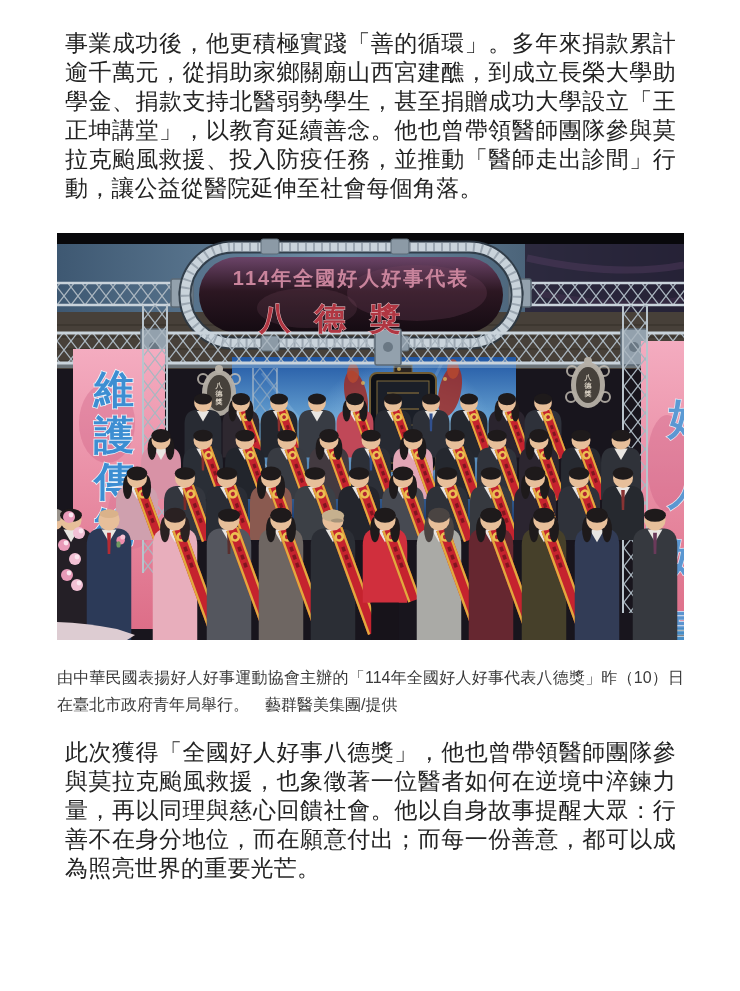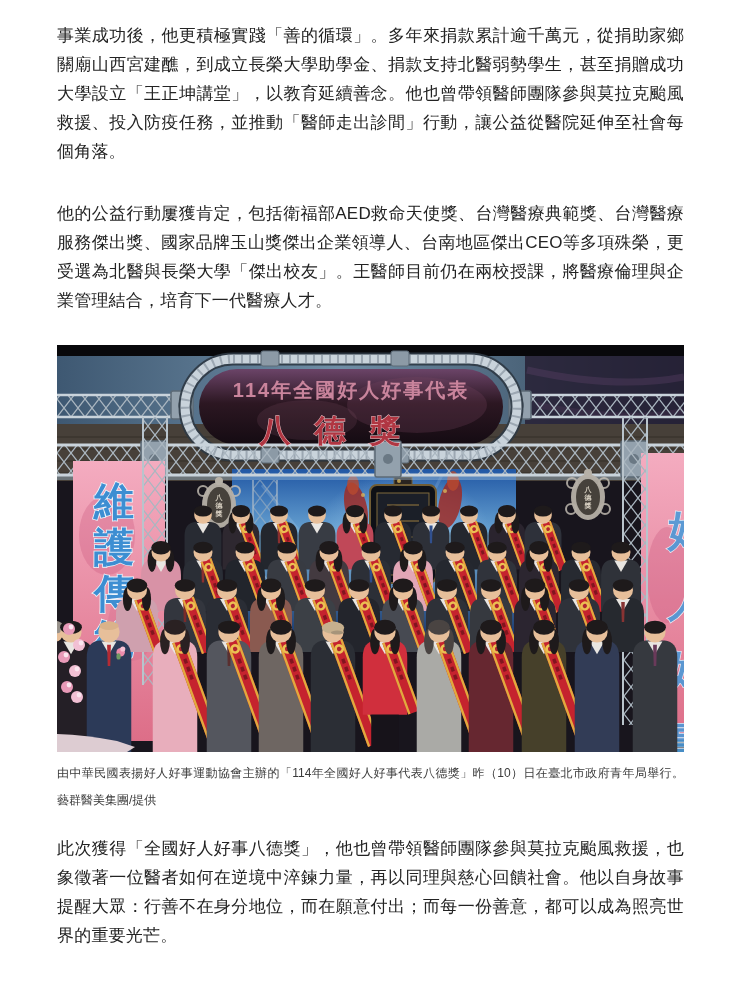--- a/index.html
+++ b/index.html
@@ -3,29 +3,29 @@
 <meta charset="utf-8">
 <style>
   html,body{margin:0;padding:0;background:#ffffff;}
   .page{
     width:740px; box-sizing:border-box;
     padding:21px 56px 39px 57px;
     font-family:"Liberation Sans","DejaVu Sans",sans-serif;
     color:#232323;
   }
   .para{
-    font-size:17px; line-height:29px; margin:0;
+    font-size:23px; line-height:29px; margin:8px;
     text-align:justify; letter-spacing:.2px;
   }
   .para.p2{margin-top:33px;}
   .para.p3{margin-top:20px;}
   figure.photo{margin:30px 0 0 0;}
   figure.photo svg{display:block;background:#14121a;}
   figcaption{
-    margin-top:8px; font-size:12px; line-height:27px;
+    margin-top:24px; font-size:16px; line-height:27px;
     color:#3a3a3a; text-align:justify;
   }
   
   .banner-l1{
     font-size:20px; font-weight:bold; fill:#c9849c;
     letter-spacing:2px; text-anchor:middle;
   }
   .banner-l2{
     font-size:31px; font-weight:bold; fill:#b03642;
     stroke:#edc9cd; stroke-width:.8px; paint-order:stroke;
@@ -41,21 +41,20 @@
     stroke:#eef6fc; stroke-width:1.4px; paint-order:stroke;
     text-anchor:middle; opacity:.9;
   }
   .shtx{font-size:7px; fill:#d8d0c2; text-anchor:middle; font-weight:bold;}
 </style>
 </head>
 <body>
 
 <div class="page">
   <p class="para p1">事業成功後，他更積極實踐「善的循環」。多年來捐款累計逾千萬元，從捐助家鄉關廟山西宮建醮，到成立長榮大學助學金、捐款支持北醫弱勢學生，甚至捐贈成功大學設立「王正坤講堂」，以教育延續善念。他也曾帶領醫師團隊參與莫拉克颱風救援、投入防疫任務，並推動「醫師走出診間」行動，讓公益從醫院延伸至社會每個角落。</p>
-  <p class="para p2">他的公益行動屢獲肯定，包括衛福部AED救命天使獎、台灣醫療典範獎、台灣醫療服務傑出獎、國家品牌玉山獎傑出企業領導人、台南地區傑出CEO等多項殊榮，更受選為北醫與長榮大學「傑出校友」。王醫師目前仍在兩校授課，將醫療倫理與企業管理結合，培育下一代醫療人才。</p>
 
   <figure class="photo">
     <svg id="photo-svg" width="627" height="407" viewBox="0 0 627 407" role="img">
         <defs>
           <pattern id="tr" width="14" height="18" patternUnits="userSpaceOnUse">
             <path d="M0,0L14,18M14,0L0,18" stroke="#aab6c0" stroke-width="1.3" fill="none"></path>
           </pattern>
           <linearGradient id="sky" x1="0" y1="0" x2="1" y2="0">
             <stop offset="0" stop-color="#3e5872"></stop>
             <stop offset="0.45" stop-color="#708ea6"></stop>

